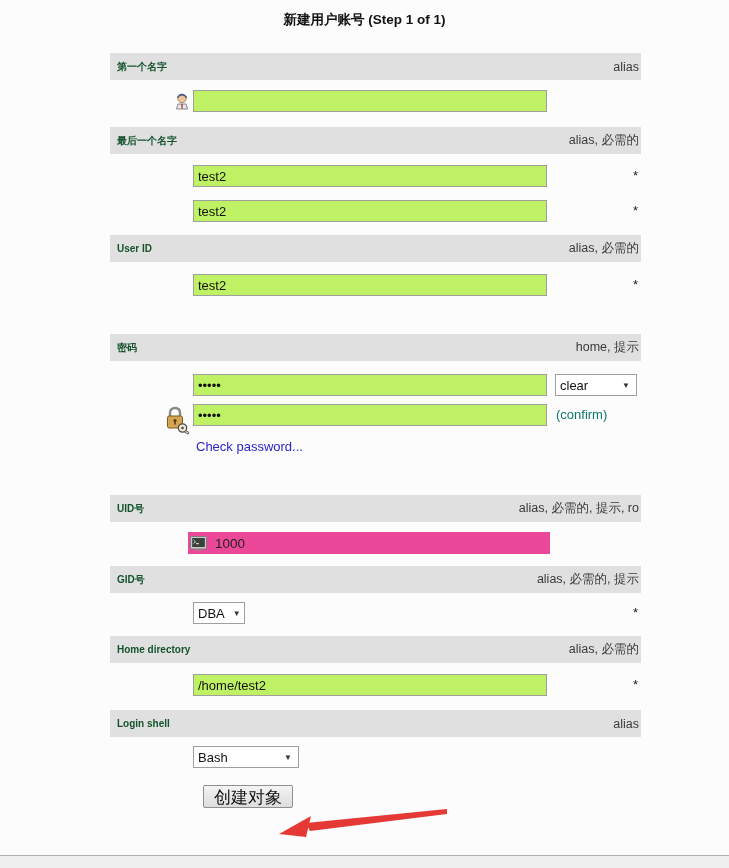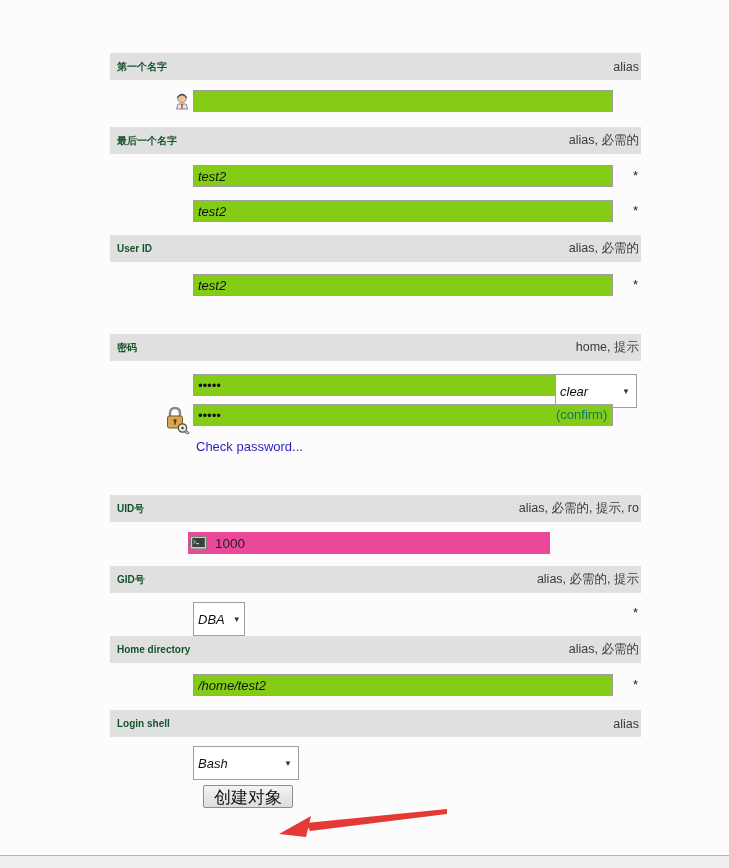--- a/index.html
+++ b/index.html
@@ -29,31 +29,31 @@
   .row.r-first { margin: 10px 0 15px; }
   .row.r-std  { margin: 11px 0 13px; }
   .row.r-std2 { margin: 12px 0 13px; }
   .row.r-uid  { margin: 10px 0 12px; }
   .row.r-gid  { margin: 9px 0 12px; }
   .row.r-home { margin: 11px 0 14px; }
   .row.r-login{ margin: 9px 0 17px; }
   .row.r-btn  { margin: 0; height: 23px; padding-left: 93px; }
   .gap-lg { margin-bottom: 38px !important; }
   .txt {
-    width: 420px; height: 22px; border: 1px solid #9f9f9f; background: #84cc16;
+    width: 354px; height: 22px; border: 1px solid #9f9f9f; background: #bef264;
     font-family: "Liberation Sans", "DejaVu Sans", sans-serif;
-    font-size: 13px; padding: 1px 4px; color: #111; outline: none; font-style: italic;
+    font-size: 13px; padding: 1px 4px; color: #111; outline: none;
   }
   .req {
     position: absolute; right: 3px; top: 3px; font-size: 13px; color: #222;
   }
   .selectbox {
     display: inline-flex; align-items: center; justify-content: space-between;
-    height: 34px; border: 1px solid #9f9f9f; background: #fff;
-    font-size: 13px; color: #111; padding: 0 6px 0 4px; cursor: default; font-style: italic;
+    height: 22px; border: 1px solid #9f9f9f; background: #fff;
+    font-size: 13px; color: #111; padding: 0 6px 0 4px; cursor: default;
   }
   .sel-arrow { font-size: 8px; color: #333; margin-left: 8px; }
   .pw-wrap { position: relative; }
   .pw-row1 { margin-top: 13px; }
   .pw-row2 { margin-top: 8px; }
   .pw-select { position: absolute; left: 445px; top: 0; width: 82px; }
   .confirm-label { position: absolute; left: 446px; top: 3px; font-size: 13px; color: #0f766e; }
   .check-link {
     display: inline-block; margin: 13px 0 41px 86px;
     font-size: 13px; color: #2a23c9; text-decoration: none; cursor: pointer;
@@ -76,20 +76,21 @@
   .bottom-band {
     position: absolute; left: 0; top: 855px; width: 729px; height: 13px;
     background: #efefef; border-top: 1px solid #b3b3b3;
   }
 </style>
 </head>
 <body>
 
 <div class="page">
 
+  <div class="title">新建用户账号 (Step 1 of 1)</div>
 
   <div class="content">
 
     <div class="bar">
       <span class="bar-label">第一个名字</span>
       <span class="bar-meta">alias</span>
     </div>
     <div class="row r-first">
       <span class="icon-abs person-pos">
         <svg width="16" height="19" viewBox="0 0 16 19">

